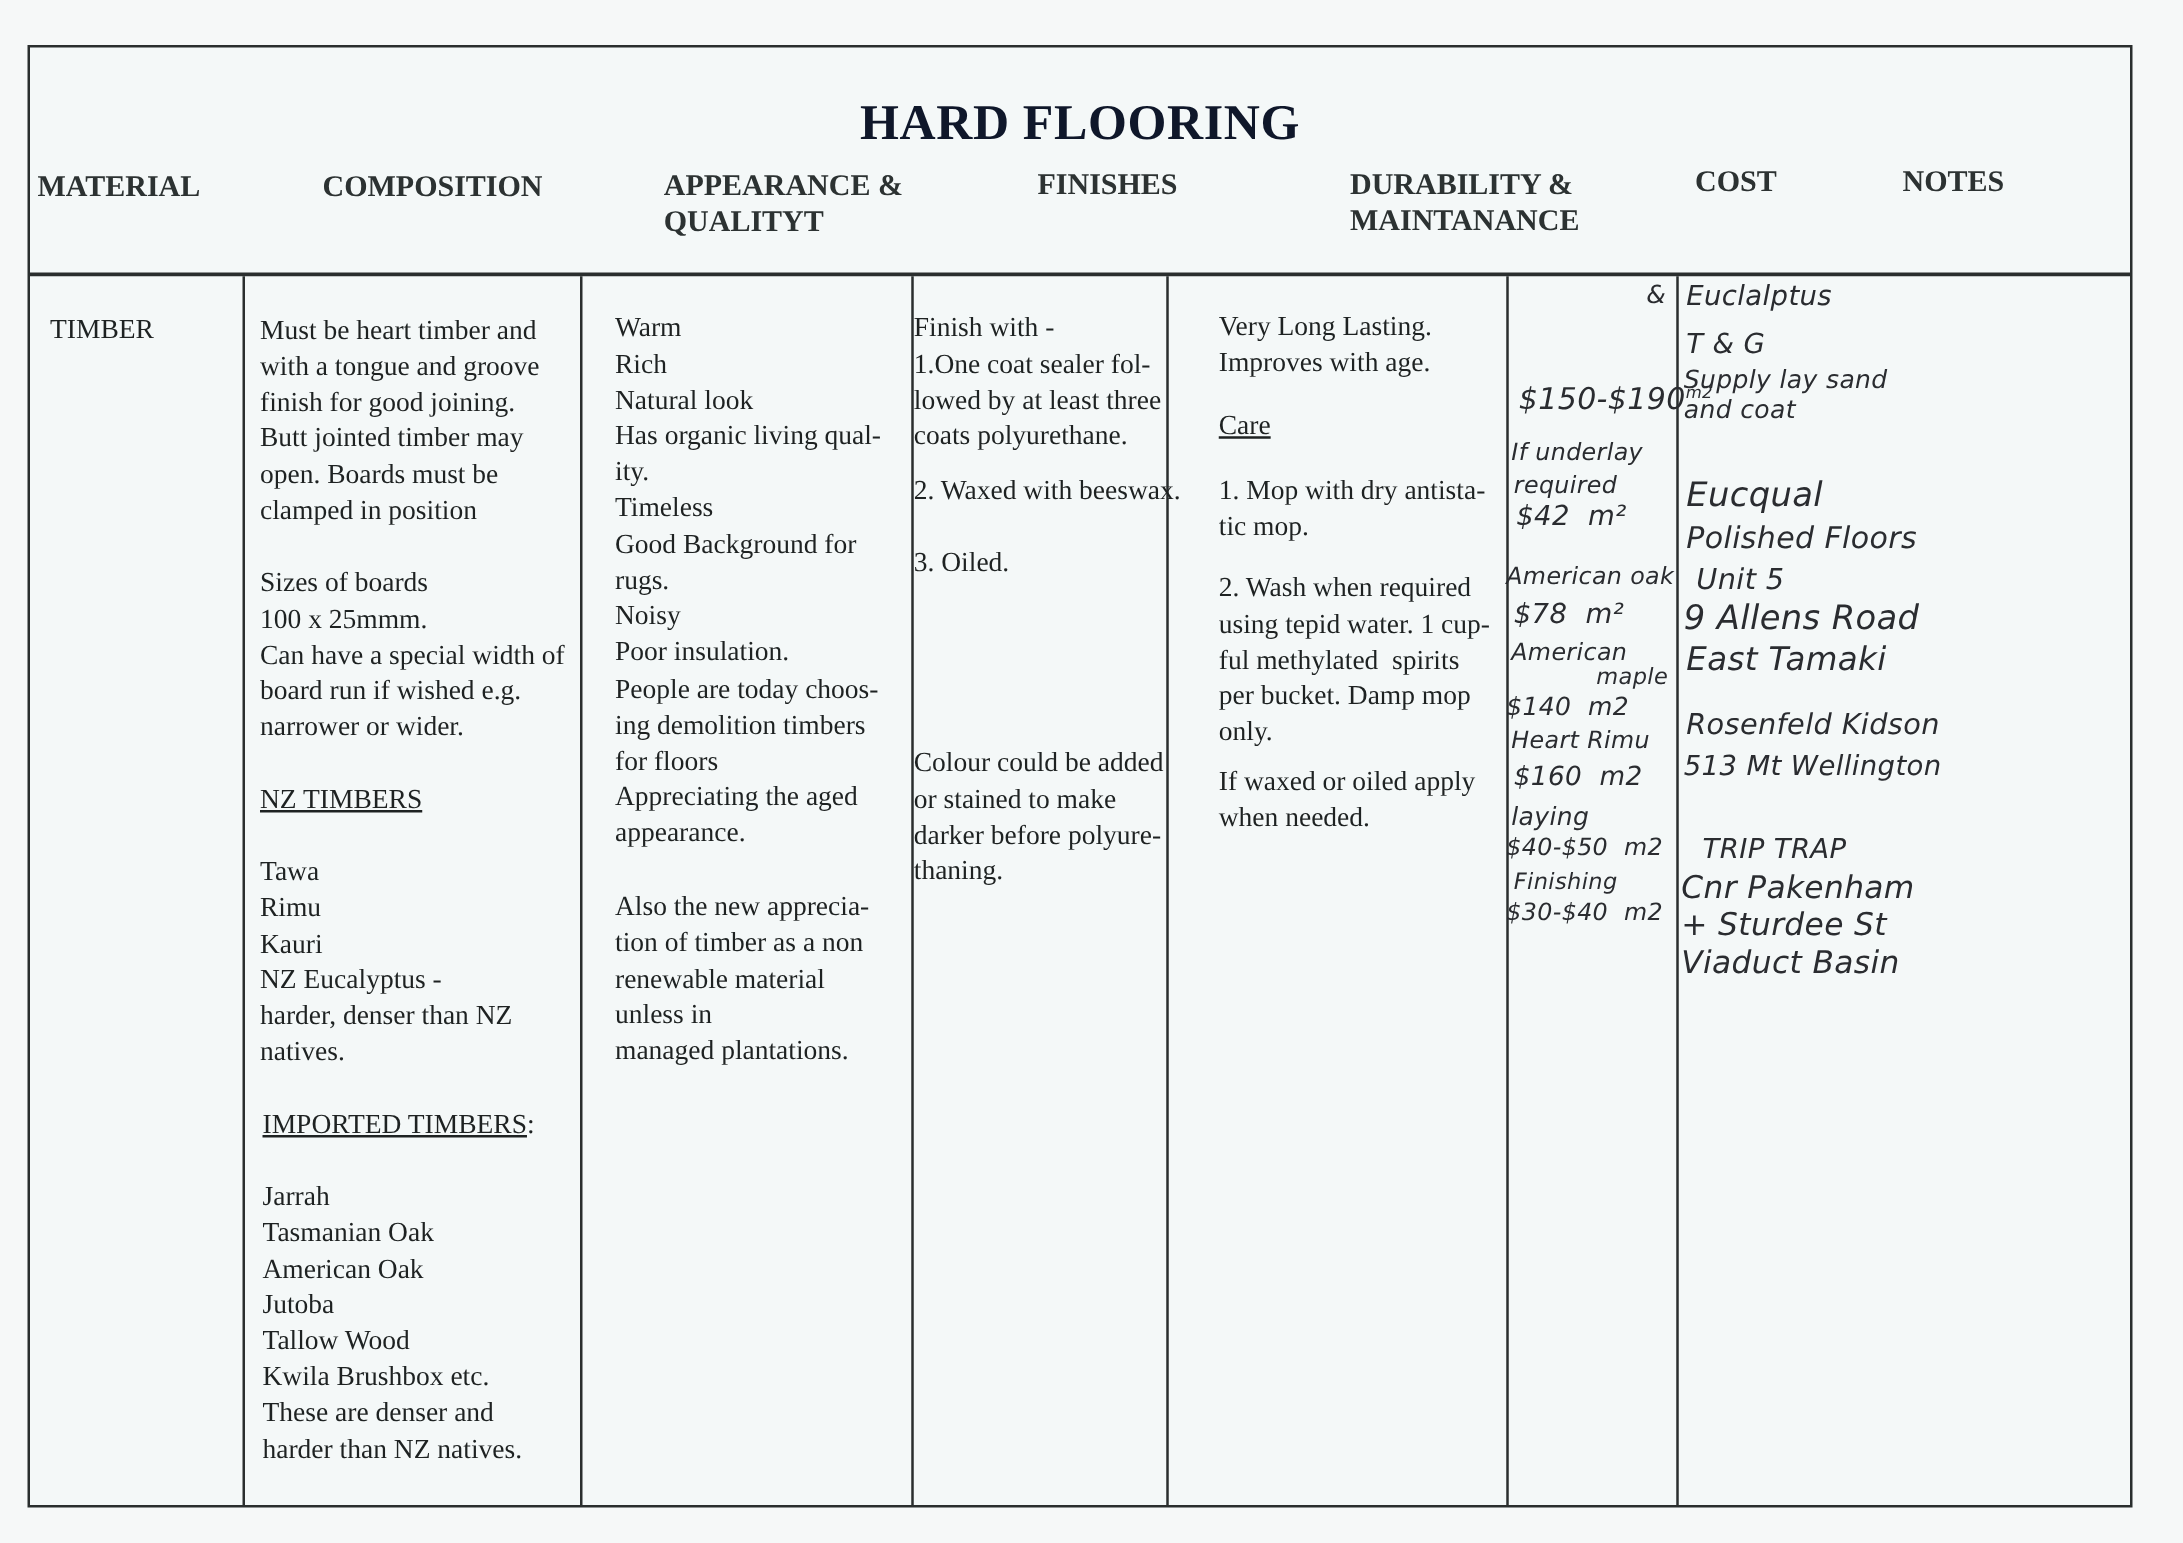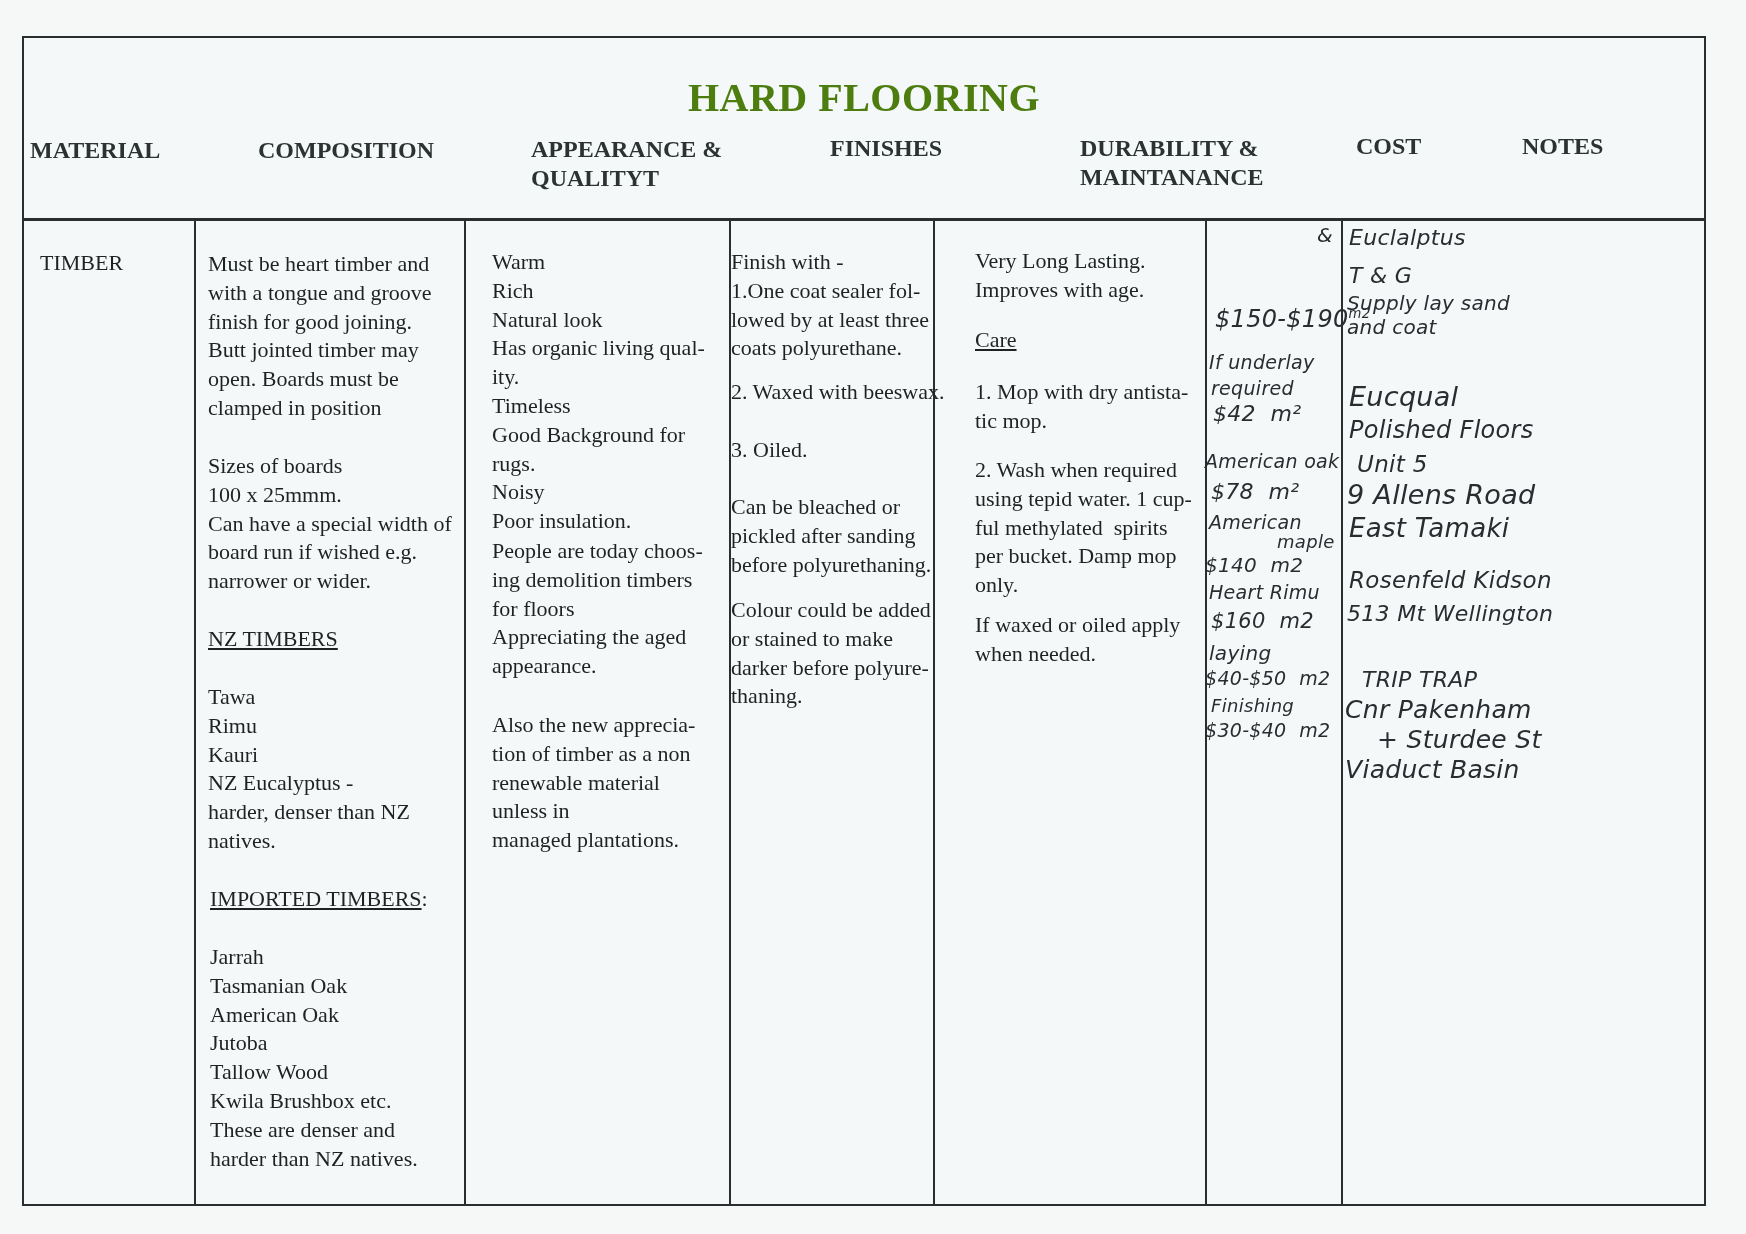--- a/index.html
+++ b/index.html
@@ -35,21 +35,21 @@
     }
     .title {
       position: absolute;
       left: 0;
       right: 0;
       top: 36px;
       text-align: center;
       font-size: 40px;
       font-weight: bold;
       letter-spacing: 0.5px;
-      color: #4d7c0f;
+      color: #0f172a;
     }
     .colhead {
       position: absolute;
       font-size: 24px;
       font-weight: bold;
       line-height: 29px;
       color: #2c3232;
     }
     .grid {
       position: absolute;
@@ -177,23 +177,20 @@
 managed plantations.</div>
     </div>
 
     <div class="col" style="left:695px; width:216px;">
       <div class="cell-text" style="left:12px; top:27px;">Finish with -
 1.One coat sealer fol-
 lowed by at least three
 coats polyurethane.</div>
       <div class="cell-text" style="left:12px; top:157px;">2. Waxed with beeswax.</div>
       <div class="cell-text" style="left:12px; top:215px;">3. Oiled.</div>
-      <div class="cell-text" style="left:12px; top:272px;">Can be bleached or
-pickled after sanding
-before polyurethaning.</div>
       <div class="cell-text" style="left:12px; top:375px;">Colour could be added
 or stained to make
 darker before polyure-
 thaning.</div>
     </div>
 
     <div class="col" style="left:939px; width:244px;">
       <div class="cell-text" style="left:12px; top:26px;">Very Long Lasting.
 Improves with age.</div>
       <div class="cell-text u" style="left:12px; top:105px;">Care</div>
@@ -234,17 +231,17 @@
       <div class="hand" style="left:4px; top:94px; font-size:20px;">and coat</div>
       <div class="hand" style="left:6px; top:160px; font-size:27px;">Eucqual</div>
       <div class="hand" style="left:6px; top:195px; font-size:24px;">Polished Floors</div>
       <div class="hand" style="left:14px; top:230px; font-size:23px;">Unit 5</div>
       <div class="hand" style="left:4px; top:258px; font-size:27px;font-style:italic;">9 Allens Road</div>
       <div class="hand" style="left:6px; top:292px; font-size:26px;">East Tamaki</div>
       <div class="hand" style="left:6px; top:346px; font-size:23px;">Rosenfeld Kidson</div>
       <div class="hand" style="left:4px; top:380px; font-size:22px;">513 Mt Wellington</div>
       <div class="hand" style="left:8px; top:446px; font-size:22px;margin-left:11px;">TRIP TRAP</div>
       <div class="hand" style="left:2px; top:474px; font-size:25px;">Cnr Pakenham</div>
-      <div class="hand" style="left:2px; top:504px; font-size:25px;margin-left:32px;">+ Sturdee St</div>
+      <div class="hand" style="left:2px; top:504px; font-size:25px;">+ Sturdee St</div>
       <div class="hand" style="left:2px; top:534px; font-size:25px;">Viaduct Basin</div>
     </div>
   </div>
 </div>
 
 </body></html>

